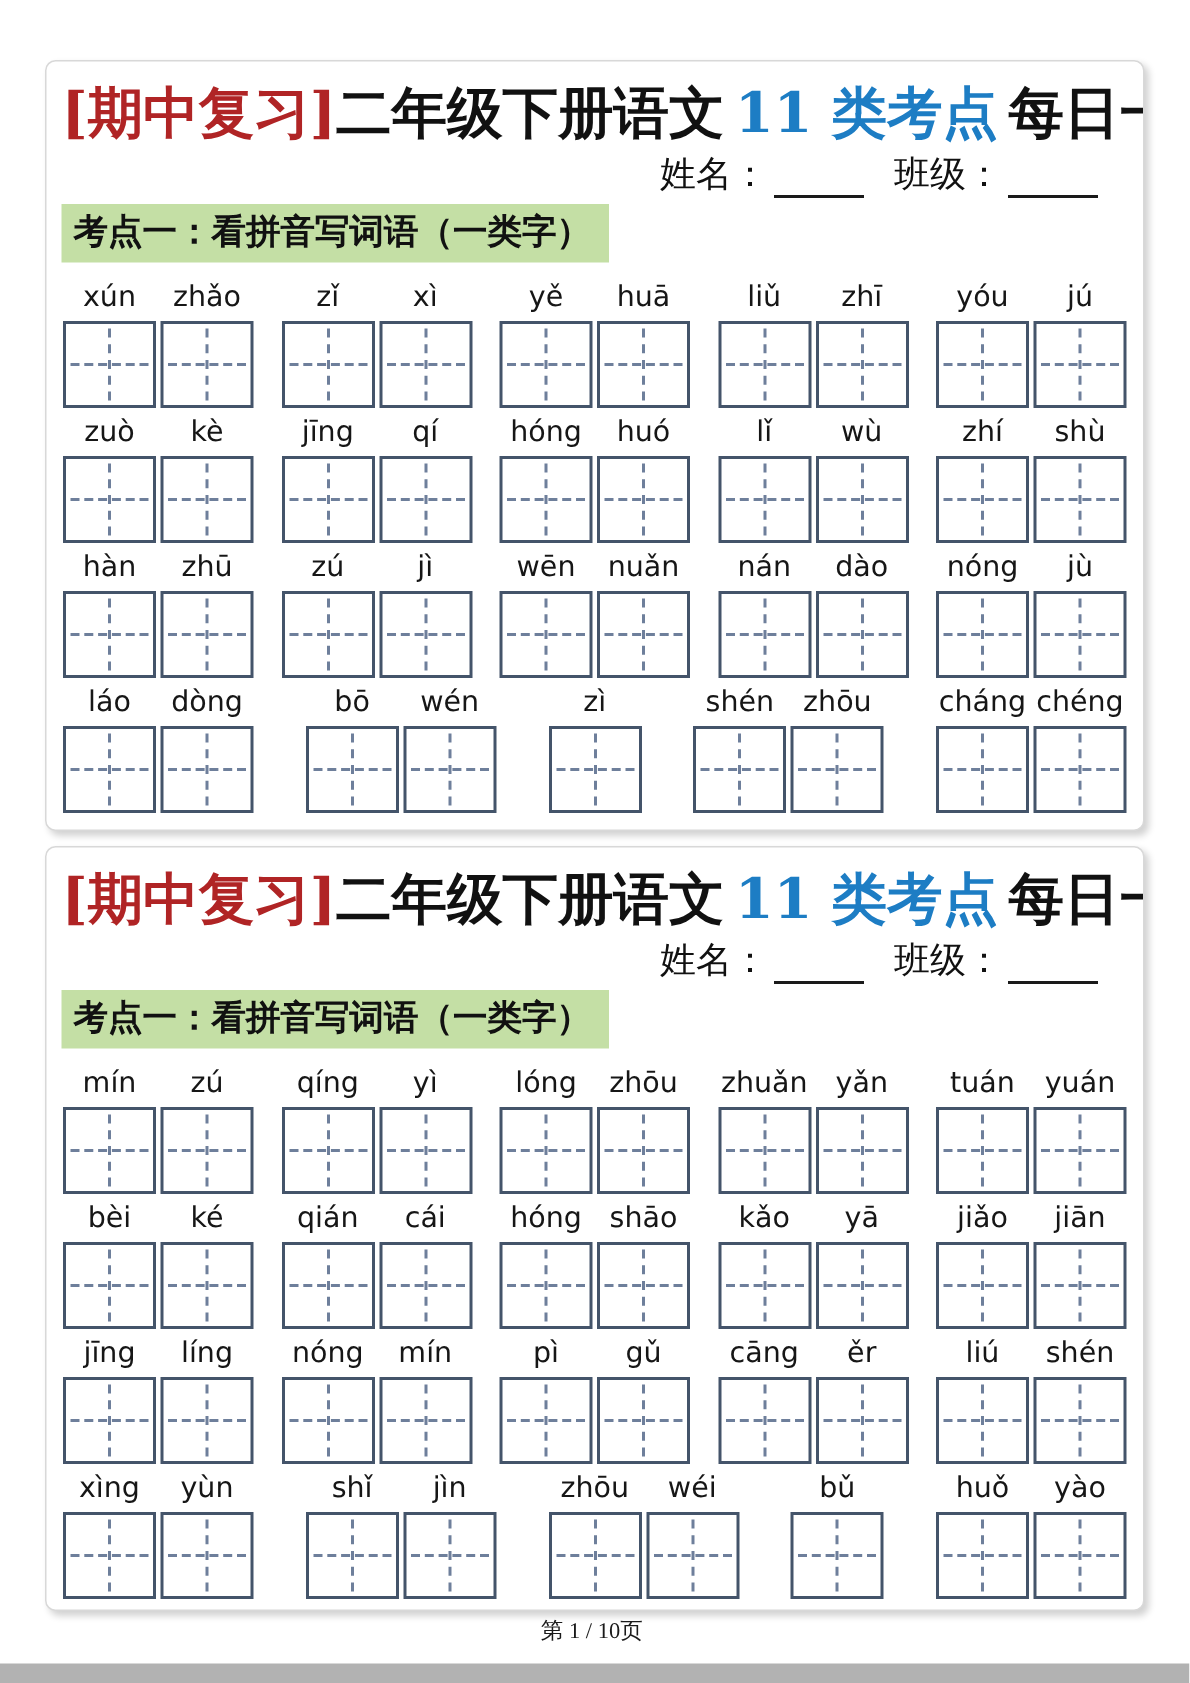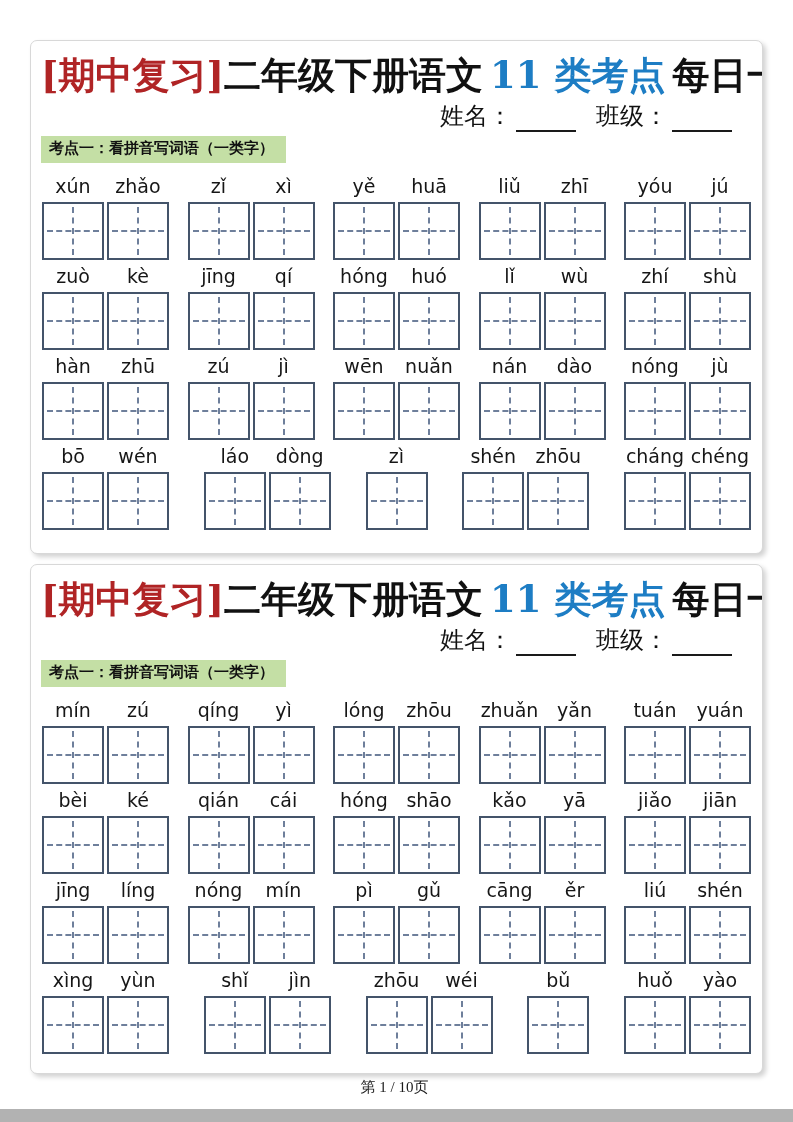--- a/index.html
+++ b/index.html
@@ -37,21 +37,21 @@
     font-size:24px;color:#111;height:33px;
   }
   .blank{
     display:inline-block;width:60px;height:20px;
     border-bottom:2px solid #1a1a1a;margin:0 4px;vertical-align:bottom;
   }
   .blank.first{margin-right:20px;}
   .section-header{
     display:inline-block;background:var(--header-bg);
     font-family:Liberation Sans, sans-serif;
-    font-weight:bold;font-size:15px;color:#111;
+    font-weight:bold;font-size:23px;color:#111;
     padding:3px 12px 5px 8px;margin-top:3px;
   }
   .rows{margin-top:11px;padding:0 1px;}
   .row{display:flex;justify-content:space-between;margin-bottom:4px;}
   .group{display:flex;gap:3px;}
   .cell{display:flex;flex-direction:column;align-items:center;width:62px;}
   .syllable{
     height:28px;line-height:25px;font-size:19px;color:#161616;
     font-family:"DejaVu Sans",sans-serif;white-space:nowrap;
   }
@@ -241,35 +241,35 @@
           </div>
           <div class="cell">
             <div class="syllable">jù</div>
             <div class="box"></div>
           </div>
         </div>
       </div>
       <div class="row">
         <div class="group">
           <div class="cell">
+            <div class="syllable">láo</div>
+            <div class="box"></div>
+          </div>
+          <div class="cell">
+            <div class="syllable">dòng</div>
+            <div class="box"></div>
+          </div>
+        </div>
+        <div class="group">
+          <div class="cell">
             <div class="syllable">bō</div>
             <div class="box"></div>
           </div>
           <div class="cell">
             <div class="syllable">wén</div>
-            <div class="box"></div>
-          </div>
-        </div>
-        <div class="group">
-          <div class="cell">
-            <div class="syllable">láo</div>
-            <div class="box"></div>
-          </div>
-          <div class="cell">
-            <div class="syllable">dòng</div>
             <div class="box"></div>
           </div>
         </div>
         <div class="group">
           <div class="cell">
             <div class="syllable">zì</div>
             <div class="box"></div>
           </div>
         </div>
         <div class="group">

